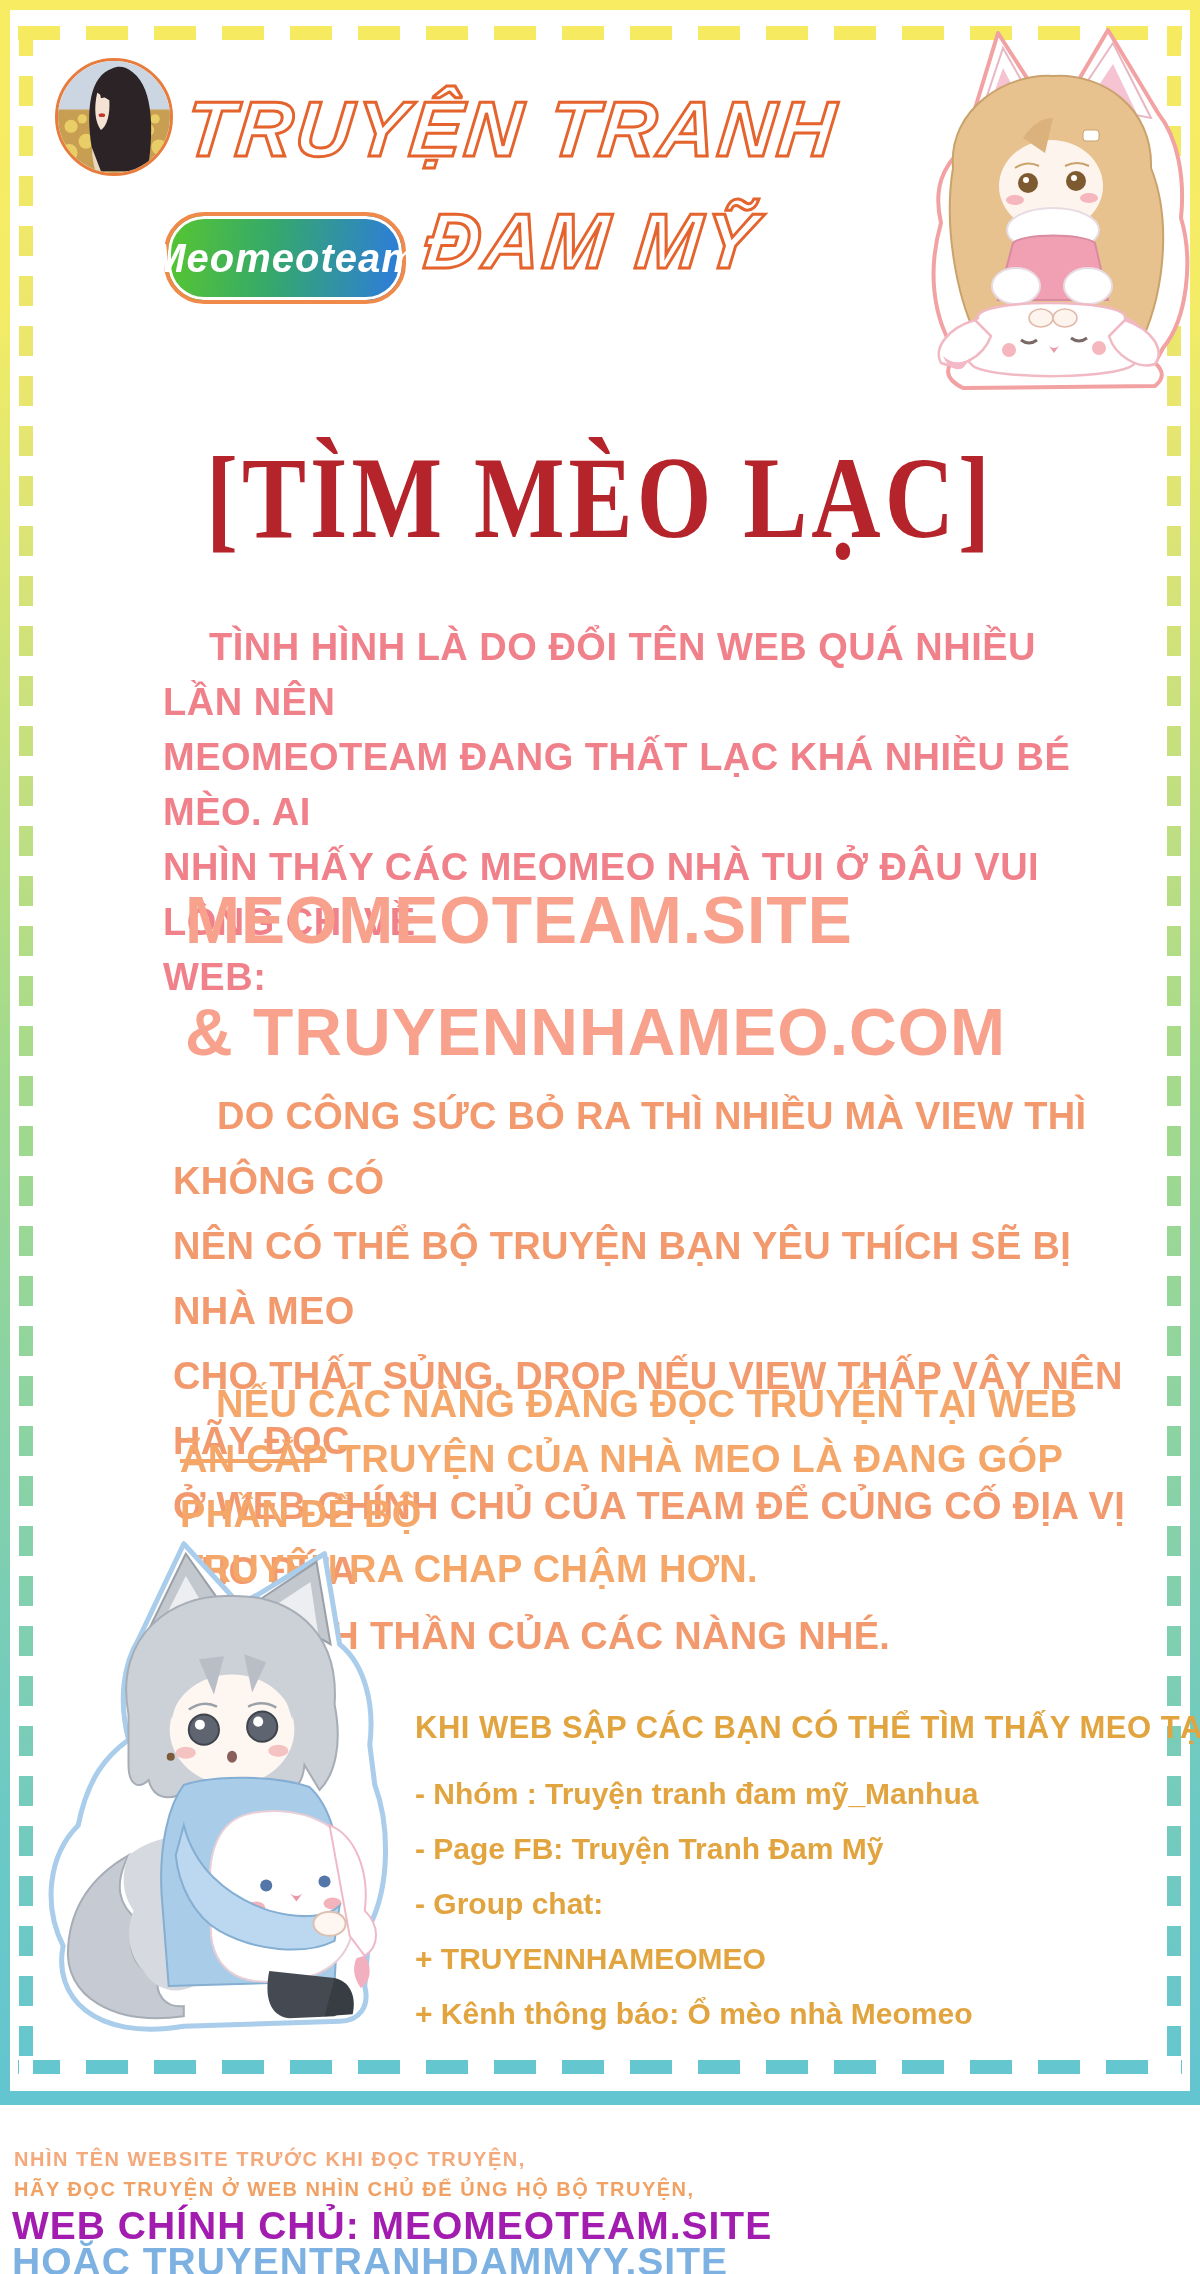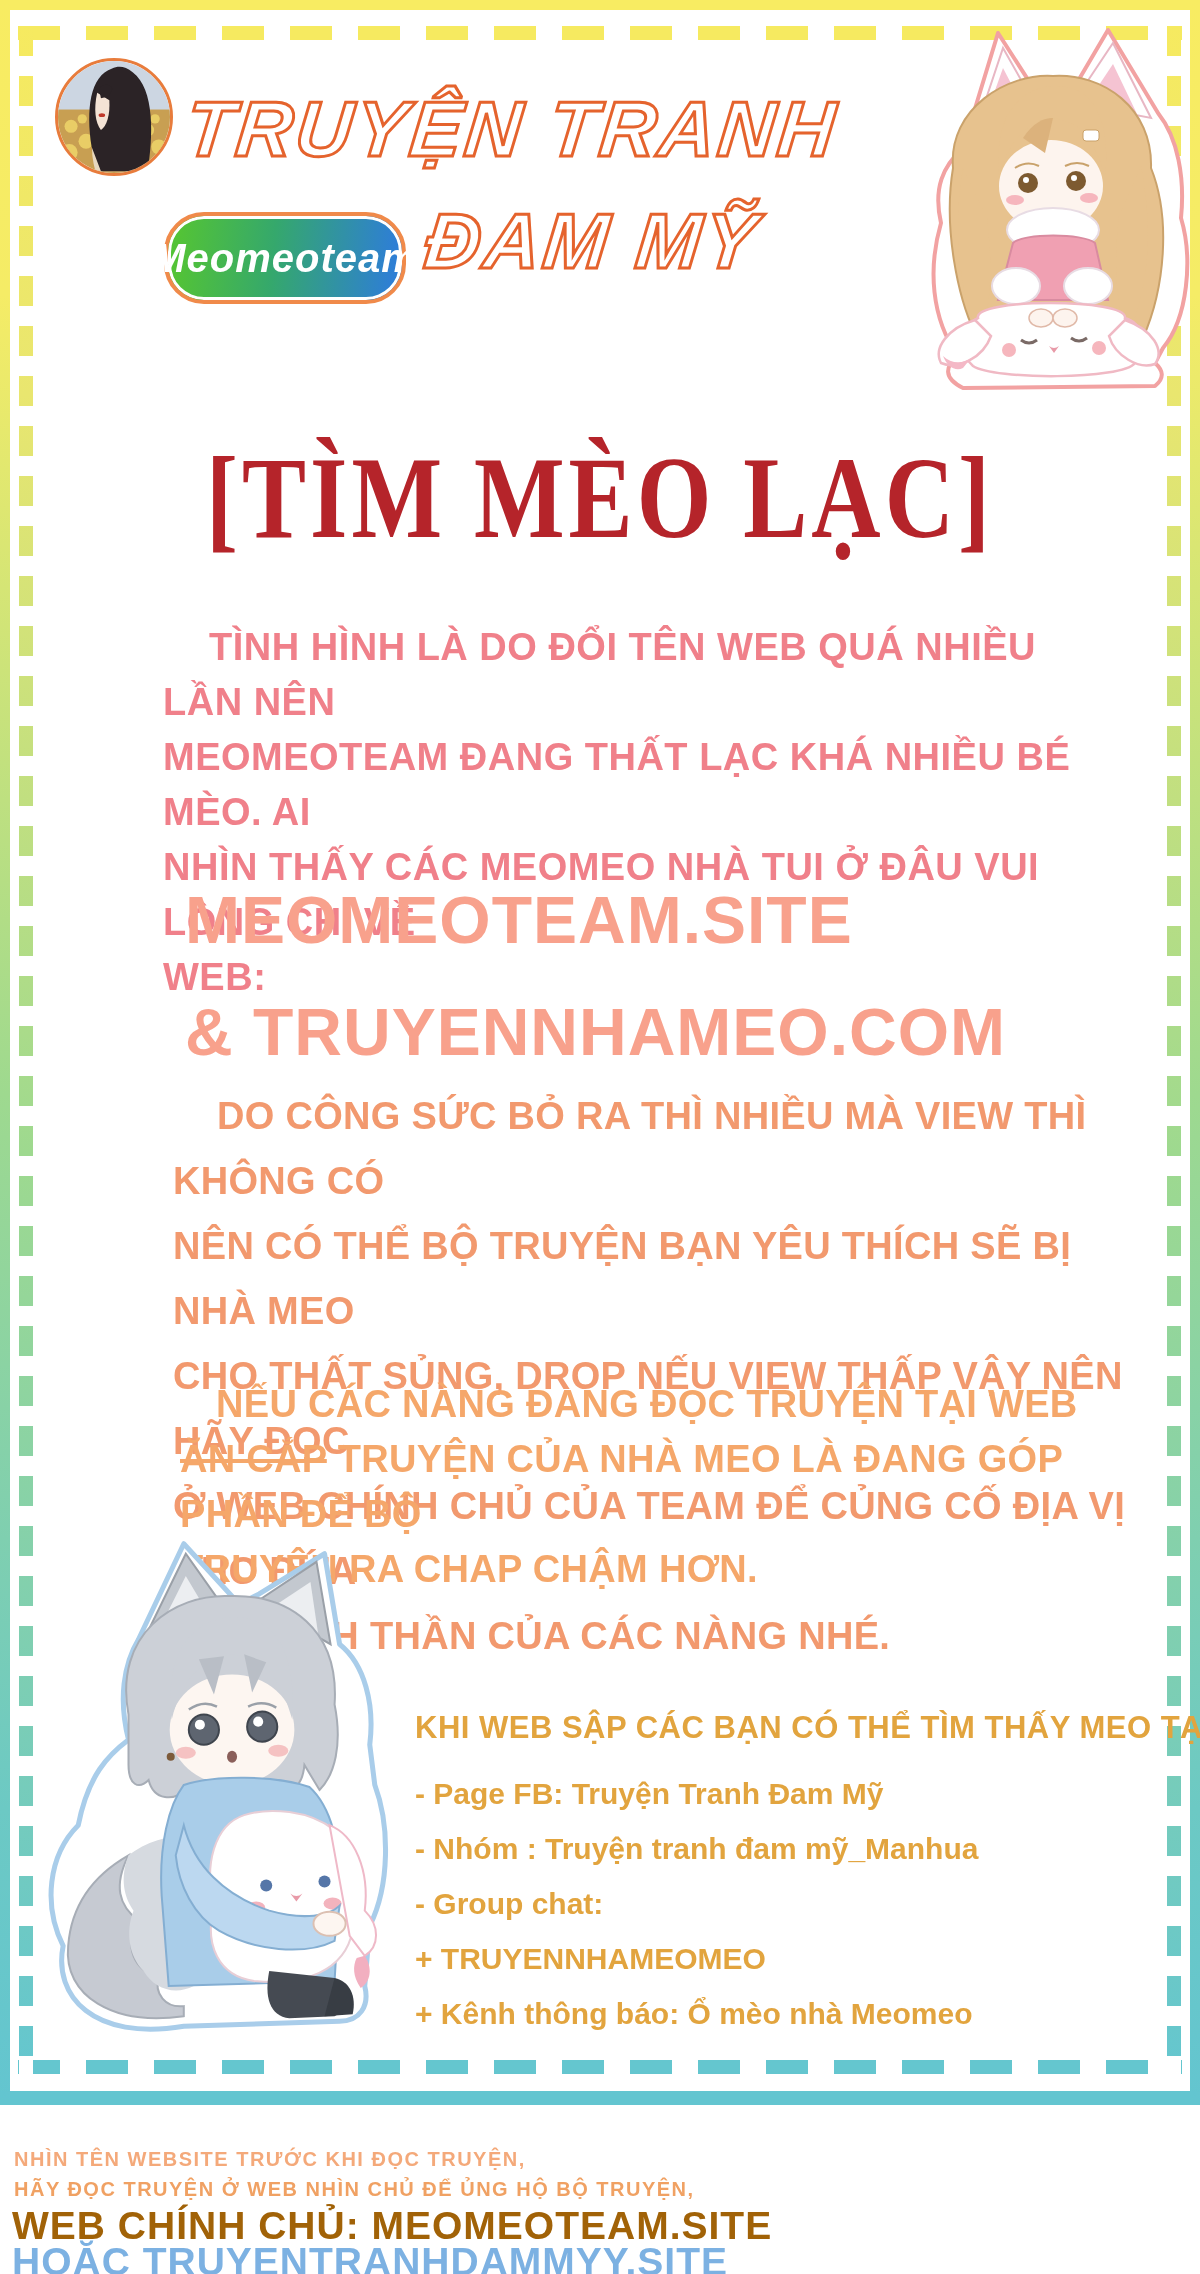--- a/index.html
+++ b/index.html
@@ -59,21 +59,21 @@
 
   
   .chibi-wolf{left:33px;top:1520px;width:382px;height:540px;z-index:2;}
   .contact{left:415px;top:1710px;width:740px;color:#e2a43e;}
   .contact-heading{font-size:31px;font-weight:800;letter-spacing:0.5px;margin:0 0 20px 0;white-space:nowrap;}
   .contact-item{font-size:30px;font-weight:700;line-height:55px;white-space:nowrap;}
 
   
   .f-note1{left:14px;top:2148px;font-size:20px;font-weight:700;color:#f4a97a;letter-spacing:1.5px;white-space:nowrap;}
   .f-note2{left:14px;top:2178px;font-size:20px;font-weight:700;color:#f0a163;letter-spacing:1.5px;white-space:nowrap;}
-  .f-main{left:12px;top:2204px;font-size:39px;font-weight:800;color:#a16207;letter-spacing:1px;white-space:nowrap;}
+  .f-main{left:12px;top:2204px;font-size:39px;font-weight:800;color:#a21caf;letter-spacing:1px;white-space:nowrap;}
   .f-alt{left:12px;top:2240px;font-size:39px;font-weight:800;color:#7cb1e2;letter-spacing:1px;white-space:nowrap;}
 </style>
 </head>
 <body>
 
 <div class="page">
 
   <div class="abs bar-top"></div>
   <div class="abs bar-left"></div>
   <div class="abs bar-right"></div>
@@ -209,22 +209,22 @@
       <path d="M256,368 q6,5 12,0 l-6,8 z" fill="#e89aa8"></path>
       <path d="M150,300 C160,340 190,370 235,385 C270,395 295,390 305,380 L300,415 C270,430 220,425 185,405 C160,390 145,360 142,330 Z" fill="#bcd8f0" stroke="#84aed2" stroke-width="2"></path>
       <ellipse cx="295" cy="398" rx="16" ry="12" fill="#fdf6f1" stroke="#dcc0b2" stroke-width="2"></ellipse>
       <path d="M235,445 C230,470 235,490 255,492 L300,490 C312,485 312,465 300,452 Z" fill="#454a52"></path>
       <path d="M300,452 C315,455 322,470 318,488 L290,490 Z" fill="#383d44"></path>
     </svg>
   </div>
 
   <div class="abs contact">
     <div class="contact-heading">KHI WEB SẬP CÁC BẠN CÓ THỂ TÌM THẤY MEO TẠI:</div>
+    <div class="contact-item">- Nhóm : Truyện tranh đam mỹ_Manhua</div>
     <div class="contact-item">- Page FB: Truyện Tranh Đam Mỹ</div>
-    <div class="contact-item">- Nhóm : Truyện tranh đam mỹ_Manhua</div>
     <div class="contact-item">- Group chat:</div>
     <div class="contact-item">+ TRUYENNHAMEOMEO</div>
     <div class="contact-item">+ Kênh thông báo: Ổ mèo nhà Meomeo</div>
   </div>
 
   <div class="abs f-note1">NHÌN TÊN WEBSITE TRƯỚC KHI ĐỌC TRUYỆN,</div>
   <div class="abs f-note2">HÃY ĐỌC TRUYỆN Ở WEB NHÌN CHỦ ĐỂ ỦNG HỘ BỘ TRUYỆN,</div>
   <div class="abs f-main">WEB CHÍNH CHỦ: MEOMEOTEAM.SITE</div>
   <div class="abs f-alt">HOẶC TRUYENTRANHDAMMYY.SITE</div>
 

